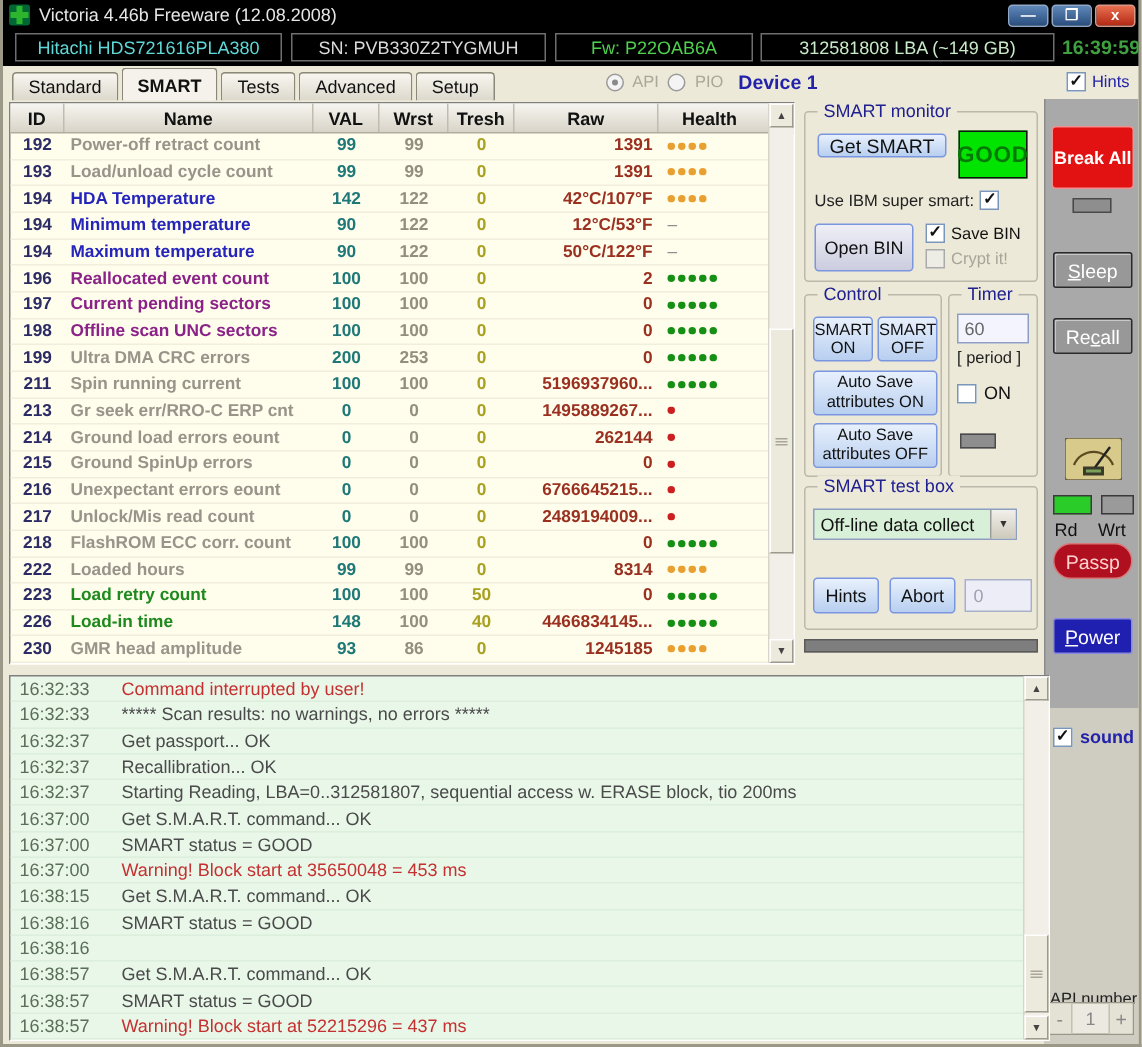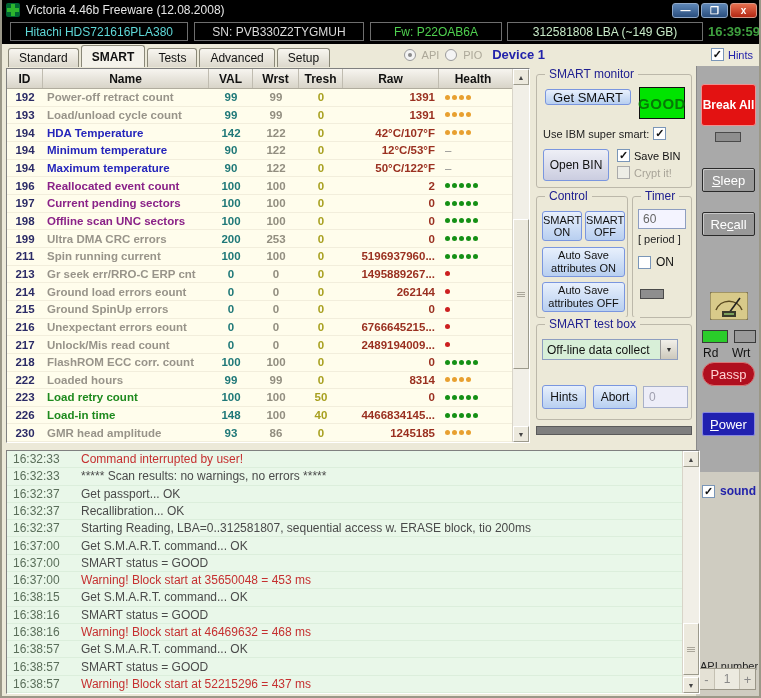--- a/index.html
+++ b/index.html
@@ -624,21 +624,20 @@
       <div class="lrow info">
         <span class="ltime">16:38:15</span>
         <span class="ltext">Get S.M.A.R.T. command... OK</span>
       </div>
       <div class="lrow info">
         <span class="ltime">16:38:16</span>
         <span class="ltext">SMART status = GOOD</span>
       </div>
       <div class="lrow error">
         <span class="ltime">16:38:16</span>
-        <span class="ltext">Warning! Block start at 46469632 = 468 ms</span>
       </div>
       <div class="lrow info">
         <span class="ltime">16:38:57</span>
         <span class="ltext">Get S.M.A.R.T. command... OK</span>
       </div>
       <div class="lrow info">
         <span class="ltime">16:38:57</span>
         <span class="ltext">SMART status = GOOD</span>
       </div>
       <div class="lrow error">

